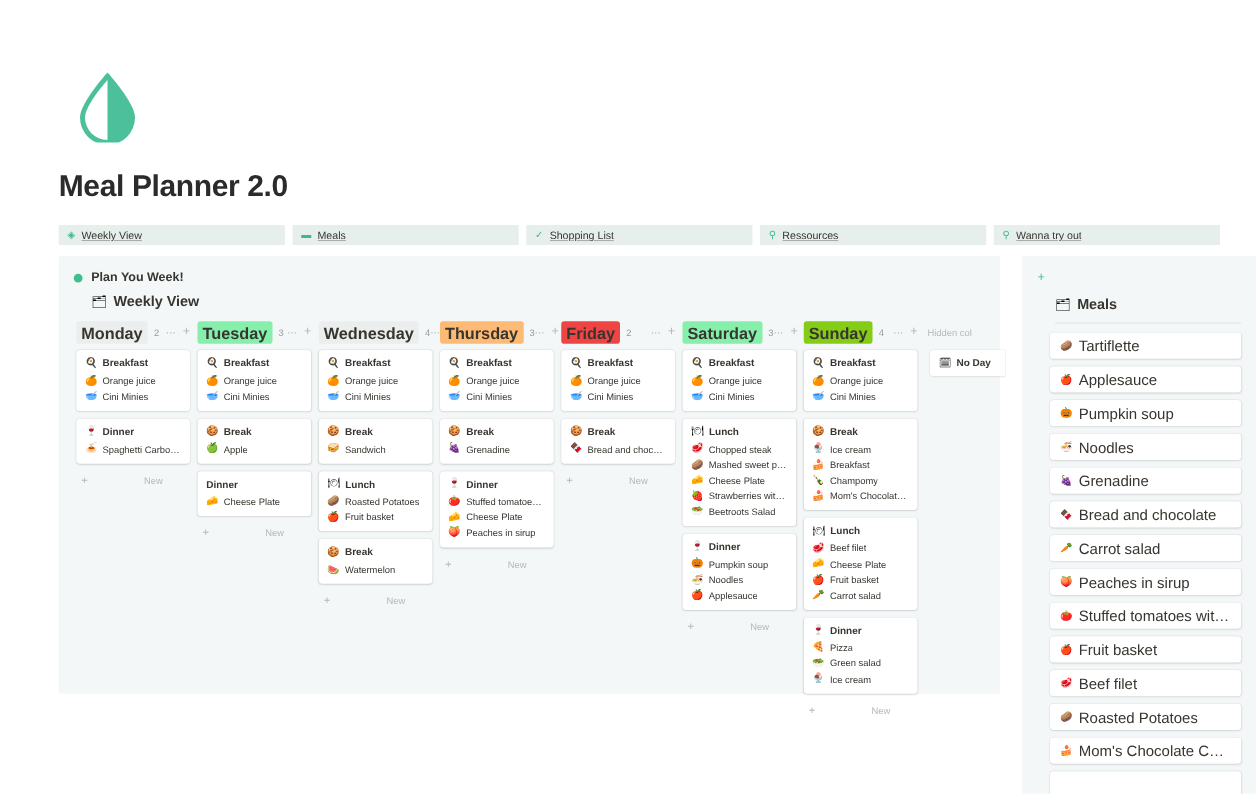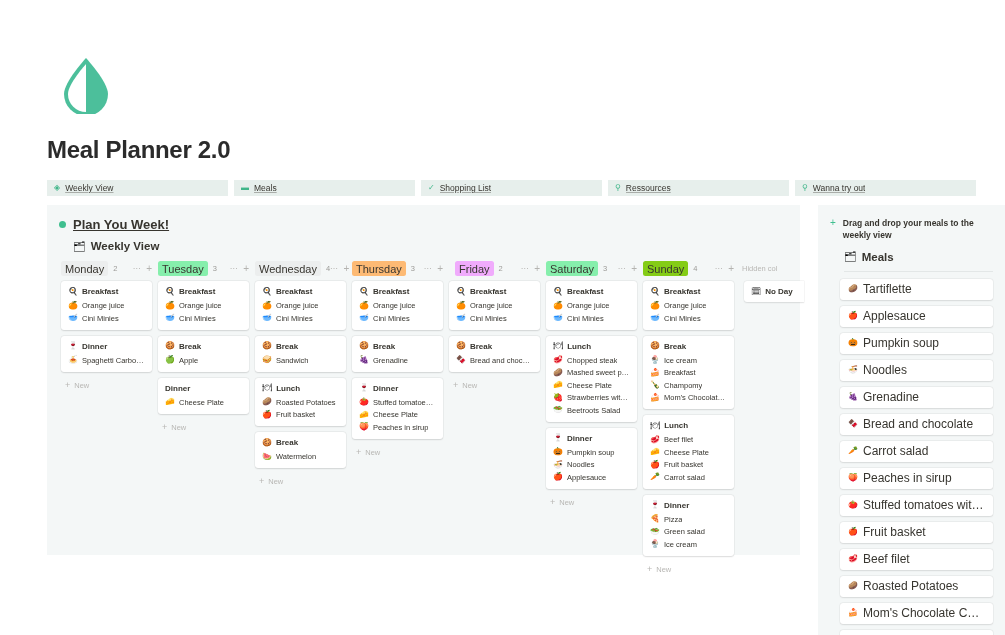--- a/index.html
+++ b/index.html
@@ -47,32 +47,32 @@
   .sidepanel {
     position: absolute; left: 818px; top: 205px;
     width: 187px; height: 430px;
     background: #f4f7f7;
   }
 
   
   .board-head { padding: 12px 0 0 12px; }
   .plan-row { display: flex; align-items: center; gap: 7px; }
   .dot { width: 7px; height: 7px; border-radius: 50%; background: #3fbf8f; flex: 0 0 auto; }
-  .plan-text { font-size: 13px; font-weight: bold; color: #37352f; text-decoration: underline; }
+  .plan-text { font-size: 10px; font-weight: bold; color: #37352f; }
   .wv-row { display: flex; align-items: center; gap: 5px; margin: 8px 0 0 14px; }
   .wv-text { font-size: 11.5px; font-weight: bold; color: #37352f; }
   .wv-ico { font-size: 10px; }
 
   
   .colheads {
     display: flex; margin: 9px 0 0 14px; align-items: center;
   }
   .colhead { width: 97px; display: flex; align-items: center; flex: 0 0 97px; }
   .chip {
-    font-size: 11px; font-weight: normal; color: #37352f;
+    font-size: 13px; font-weight: bold; color: #37352f;
     padding: 1.5px 4px; border-radius: 2.5px; white-space: nowrap;
   }
   .cnt { font-size: 7.5px; color: #9b9a97; margin-left: 5px; }
   .colhead .spacer { flex: 1; }
   .dots { font-size: 8px; color: #b4b3b0; letter-spacing: .5px; margin-right: 5px; }
   .plus { font-size: 10px; color: #b4b3b0; line-height: 1; margin-right: 6px; }
   .hidden-col { font-size: 7.5px; color: #b9b8b5; white-space: nowrap; margin-left: 2px; }
 
   
   .cols { display: flex; margin: 5px 0 0 14px; align-items: flex-start; }
@@ -88,21 +88,21 @@
   .emj { font-size: 8px; line-height: 1; flex: 0 0 auto; }
   .item { display: flex; align-items: center; gap: 4px; margin-bottom: 3.5px; }
   .item:last-child { margin-bottom: 0; }
   .item .n {
     font-size: 7.5px; color: #37352f;
     white-space: nowrap; overflow: hidden; text-overflow: ellipsis;
     max-width: 72px;
   }
   .newrow { display: flex; align-items: center; gap: 4px; padding: 3px 0 0 4px; }
   .newrow .p { font-size: 9px; color: #b8b7b4; line-height: 1; }
-  .newrow .l { font-size: 7.5px; color: #b8b7b4; }
+  .newrow .l { font-size: 7.5px; color: #b8b7b4; margin-left: 41px; }
 
   
   .noday-col { flex: 0 0 60px; width: 60px; margin-left: 4px; }
   .noday-card {
     background: #ffffff; border-radius: 3px 0 0 3px;
     box-shadow: 0 0.5px 1.5px rgba(15,15,15,.10), 0 0 0 .5px rgba(15,15,15,.04);
     padding: 6px 7px; display: flex; align-items: center; gap: 4px;
   }
   .noday-card .t { font-size: 8px; font-weight: bold; color: #37352f; white-space: nowrap; }
 
@@ -197,21 +197,21 @@
           <span class="plus">+</span>
         </div>
         <div class="colhead">
           <span class="chip" style="background: #fdba74;">Thursday</span>
           <span class="cnt">3</span>
           <span class="spacer"></span>
           <span class="dots">⋯</span>
           <span class="plus">+</span>
         </div>
         <div class="colhead">
-          <span class="chip" style="background: #f0abfc; margin-left: 6px;">Friday</span>
+          <span class="chip" style="background: #ef4444;">Friday</span>
           <span class="cnt">2</span>
           <span class="spacer"></span>
           <span class="dots">⋯</span>
           <span class="plus">+</span>
         </div>
         <div class="colhead">
           <span class="chip" style="background: #86efac;">Saturday</span>
           <span class="cnt">3</span>
           <span class="spacer"></span>
           <span class="dots">⋯</span>
@@ -579,21 +579,20 @@
             <span class="emj">🗓</span>
             <span class="t">No Day</span>
           </div>
         </div>
       </div>
   </div>
 
   <div class="sidepanel">
     <div class="sp-head">
       <span class="sp-plus">+</span>
-      <span class="sp-hint">Drag and drop your meals to the weekly view</span>
     </div>
     <div class="sp-meals">
       <span class="wv-ico">🗂</span>
       <span class="t">Meals</span>
     </div>
     <div class="sp-divider"></div>
     <div class="sp-list" id="splist">
         <div class="sp-item">
           <span class="emj">🥔</span>
           <span class="n">Tartiflette</span>

